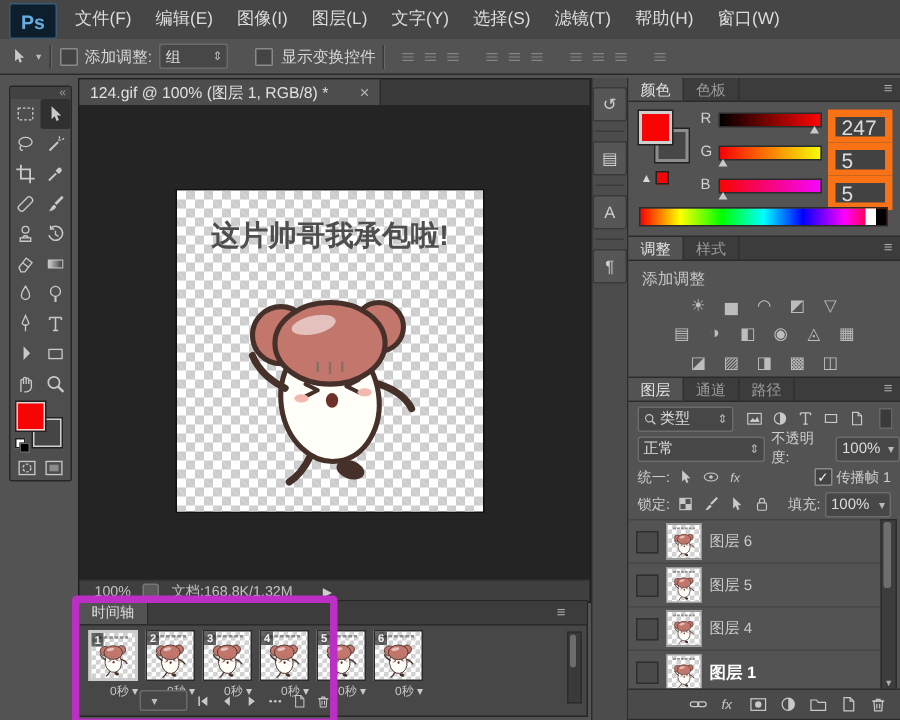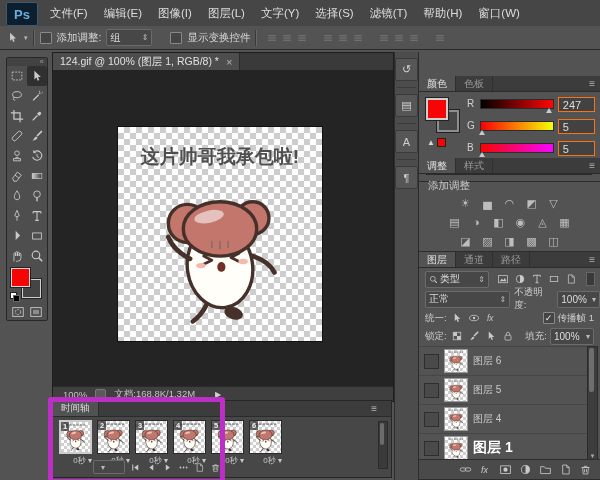--- a/index.html
+++ b/index.html
@@ -37,21 +37,21 @@
   #swatches{position:relative;width:36px;height:34px;margin:2px auto 0;}
   #fgswatch{position:absolute;left:2px;top:0;width:17px;height:17px;border:1px solid #d8d8d8;box-shadow:0 0 0 1px #222;}
   #bgswatch{position:absolute;left:13px;top:11px;width:17px;height:17px;background:#454545;border:1px solid #d0d0d0;box-shadow:0 0 0 1px #222;}
   #miniswatch{position:absolute;left:1px;top:24px;width:9px;height:9px;}
   #miniswatch .f{position:absolute;left:0;top:0;width:5px;height:5px;background:#fff;border:1px solid #222;}
   #miniswatch .b{position:absolute;left:3px;top:3px;width:5px;height:5px;background:#000;border:1px solid #666;}
   #toolextras{display:flex;gap:4px;justify-content:center;margin-top:3px;}
   
   #docwin{left:52px;top:52px;width:340px;height:348px;background:#242424;border:1px solid #1e1e1e;}
   #tabbar{height:17px;background:#3a3a3a;display:flex;border-bottom:1px solid #252525;}
-  #doctab{background:#4d4d4d;color:#e0e0e0;font-size:10.5px;padding:1px 7px 0 7px;display:flex;align-items:center;gap:7px;border-right:1px solid #2a2a2a;}
+  #doctab{background:#4d4d4d;color:#e0e0e0;font-size:10.5px;padding:1px 7px 0 7px;display:flex;align-items:center;gap:21px;border-right:1px solid #2a2a2a;}
   #doctab .close{color:#b5b5b5;font-size:11px;}
   #canvas{position:absolute;left:0;top:17px;right:0;bottom:14px;background:#242424;}
   #imgbox{position:absolute;left:65px;top:57px;width:204px;height:214px;box-shadow:0 0 0 1px #111;}
   .checker{background-color:#fefefe;background-image:
       linear-gradient(45deg,#cdcdcd 25%,transparent 25%,transparent 75%,#cdcdcd 75%),
       linear-gradient(45deg,#cdcdcd 25%,transparent 25%,transparent 75%,#cdcdcd 75%);
       background-size:12px 12px;background-position:0 0,6px 6px;}
   .checker-sm{background-color:#fdfdfd;background-image:
       linear-gradient(45deg,#cfcfcf 25%,transparent 25%,transparent 75%,#cfcfcf 75%),
       linear-gradient(45deg,#cfcfcf 25%,transparent 25%,transparent 75%,#cfcfcf 75%);
@@ -77,39 +77,39 @@
   
   #purplebox{left:48px;top:397px;width:167px;height:77px;border:5px solid #bb2fc4;border-radius:3px;z-index:60;pointer-events:none;}
   
   #dockstrip{left:394px;top:52px;width:25px;height:428px;background:#4c4c4c;border-left:1px solid #2c2c2c;border-right:1px solid #2c2c2c;box-sizing:border-box;}
   .dock-icon{width:21px;height:21px;margin:6px auto;background:#565656;border:1px solid #3a3a3a;border-radius:2px;
              display:flex;align-items:center;justify-content:center;font-size:11px;color:#cfcfcf;}
   .dock-sep{height:1px;background:#3a3a3a;margin:2px 2px;}
   
   #panels{left:419px;top:52px;width:181px;height:428px;background:#535353;}
   .sec{position:absolute;left:0;width:181px;box-sizing:border-box;border-bottom:1px solid #2c2c2c;}
-  #sec-color{top:0;height:106px;margin-top:24px;}
+  #sec-color{top:0;height:106px;}
   #sec-adjust{top:106px;height:94px;text-align:center;}
   #sec-layers{top:200px;height:228px;}
   .phead{height:15px;background:#3c3c3c;display:flex;align-items:center;border-bottom:1px solid #2b2b2b;}
   .ptab{padding:0 8px;height:15px;display:flex;align-items:center;font-size:10px;color:#9b9b9b;border-right:1px solid #2f2f2f;}
   .ptab.active{background:#535353;color:#e2e2e2;}
   .pmenu{margin-left:auto;margin-right:5px;color:#b0b0b0;font-size:10px;}
   
   #colswatches{position:absolute;left:7px;top:22px;width:34px;height:36px;}
   #colfg{position:absolute;left:0;top:0;width:18px;height:18px;border:2px solid #cfcfcf;box-shadow:0 0 0 1px #222;}
   #colbg{position:absolute;left:11px;top:12px;width:18px;height:18px;background:#474747;border:2px solid #8d8d8d;box-shadow:0 0 0 1px #222;}
   #gamut{position:absolute;left:1px;top:40px;display:flex;align-items:center;gap:2px;}
   #gamut .tri{font-size:8px;color:#d8d8d8;}
   #gamut .sq{width:7px;height:7px;border:1px solid #222;}
   .chrow{position:absolute;left:48px;width:128px;height:20px;display:flex;align-items:flex-start;gap:4px;}
   .chlabel{width:9px;font-size:10px;color:#d0d0d0;padding-top:1px;}
   .chslider{position:relative;width:74px;height:8px;border:1px solid #2c2c2c;margin-top:2px;}
   .chmark{position:absolute;top:8px;width:0;height:0;border-left:3.5px solid transparent;border-right:3.5px solid transparent;border-bottom:5px solid #c9c9c9;}
-  .chval{width:32px;height:13px;background:#424242;border:1px solid #f97316;color:#ddd;font-size:11px;
+  .chval{width:32px;height:13px;background:#424242;border:5px solid #f97316;color:#ddd;font-size:14px;
          display:flex;align-items:center;padding-left:4px;}
   #spectrum{position:absolute;left:7px;right:8px;bottom:6px;height:11px;border:1px solid #2a2a2a;
       background:linear-gradient(to right,#ff0000,#ffff00 16%,#00ff00 33%,#00ffff 50%,#0000ff 66%,#ff00ff 83%,#ff0000 96%);}
   #spectrum .w{position:absolute;right:7px;top:0;width:7px;height:100%;background:#fff;}
   #spectrum .k{position:absolute;right:0;top:0;width:7px;height:100%;background:#000;}
   
   #adjhint{position:absolute;left:9px;top:21px;font-size:10.5px;color:#c6c6c6;}
   #adjgrid{position:absolute;left:0;top:38px;width:181px;}
   .adj-row{display:flex;justify-content:center;gap:6px;margin-bottom:5px;}
   .adj-icon{width:16px;height:14px;display:flex;align-items:center;justify-content:center;font-size:11px;color:#bdbdbd;}
@@ -119,21 +119,21 @@
   #lp-filter .toggle{margin-left:auto;margin-right:5px;width:7px;height:12px;background:#3a3a3a;border:1px solid #666;}
   #lp-blend{top:38px;height:18px;}
   #lp-unify{top:58px;height:16px;}
   #lp-lock{top:76px;height:16px;}
   .smalllabel{font-size:9.5px;color:#cdcdcd;}
   #layerlist{position:absolute;left:0;top:94px;width:170px;height:112px;overflow:hidden;border-top:1px solid #444;}
   .layer-row{height:28px;display:flex;align-items:center;gap:5px;border-bottom:1px solid #464646;padding-left:5px;}
   .eyewell{width:13px;height:13px;background:#4a4a4a;border:1px solid #2e2e2e;}
   .lthumb{width:24px;height:24px;border:1px solid #999;box-sizing:border-box;}
   .lname{font-size:10px;color:#cccccc;}
-  .layer-row.sel .lname{color:#ffffff;font-weight:bold;font-size:14px;}
+  .layer-row.sel .lname{color:#ffffff;font-weight:bold;font-size:11px;}
   #lp-scroll{position:absolute;right:2px;top:94px;width:9px;height:112px;background:#3d3d3d;border:1px solid #2b2b2b;}
   #lp-scroll .thumb{position:absolute;left:1px;top:1px;width:5px;height:44px;background:#6e6e6e;border-radius:2px;}
   #lp-scroll .dn{position:absolute;left:0;bottom:0;width:100%;text-align:center;font-size:6px;color:#aaa;}
   #lp-bottom{position:absolute;left:0;bottom:0;width:181px;height:20px;background:#4a4a4a;border-top:1px solid #2e2e2e;
              display:flex;align-items:center;justify-content:flex-end;gap:7px;padding-right:8px;box-sizing:border-box;}
   svg{display:block;}
 </style>
 </head>
 <body>
 

